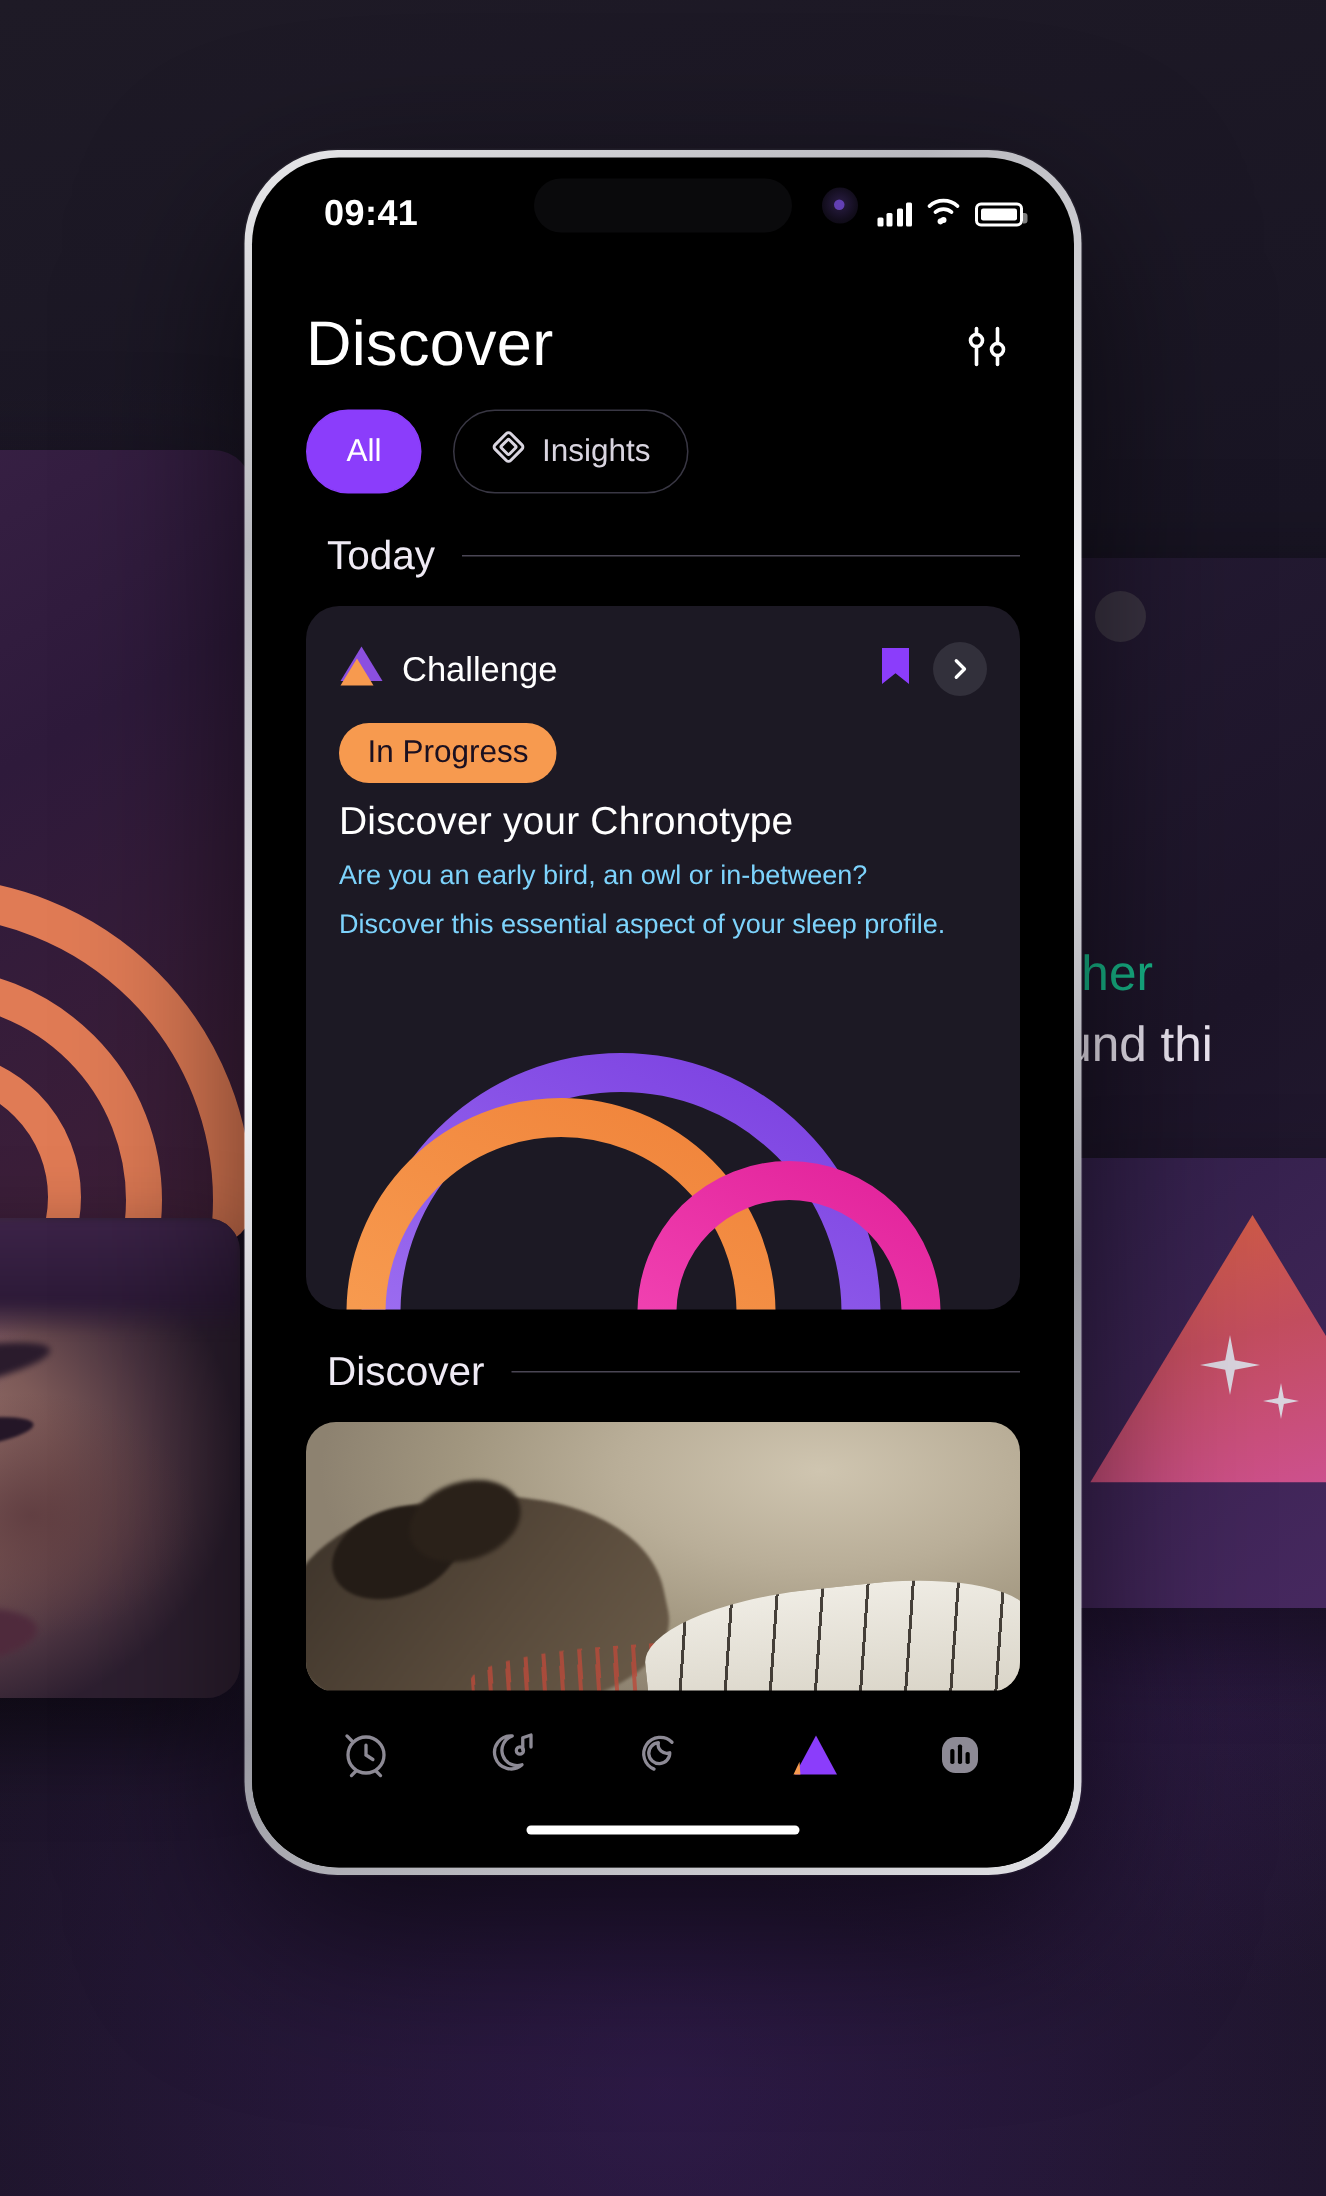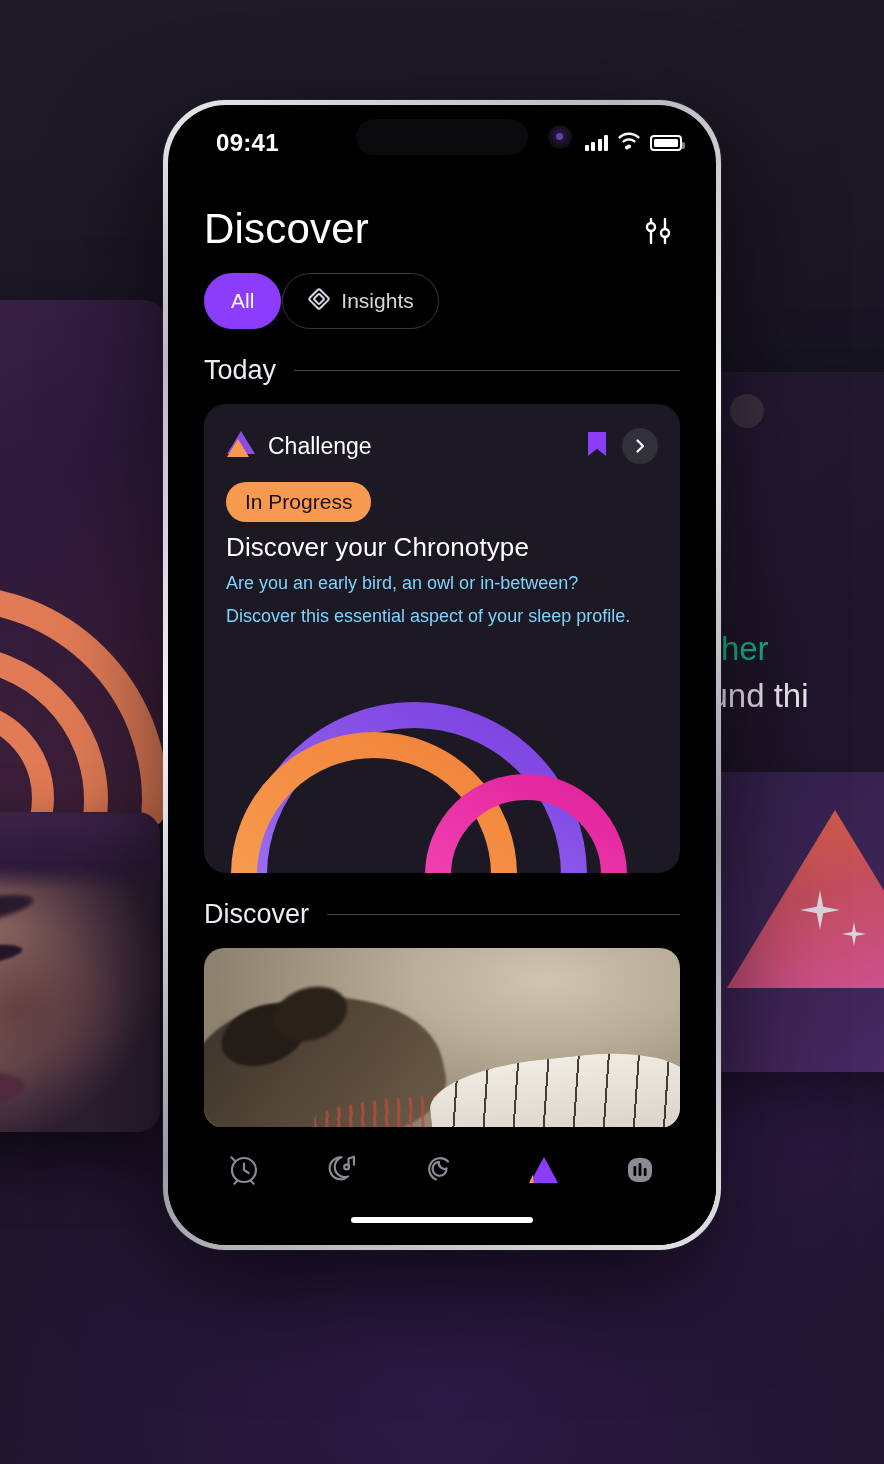--- a/index.html
+++ b/index.html
@@ -150,32 +150,32 @@
     content:""; position:absolute; right:-5px; top:4.5px; width:3px;height:7px;
     background:rgba(255,255,255,.5); border-radius:0 2px 2px 0;
   }
 
   
   .app-head{ display:flex; align-items:flex-end; padding:24px 36px 0 36px; }
   .app-title{ color:#fff; font-size:42px; font-weight:400; letter-spacing:.2px; }
   .filter-btn{ margin-left:auto; width:44px; height:44px; position:relative; cursor:pointer; }
 
   
-  .chips{ display:flex; gap:1px; padding:20px 0 0 36px; }
+  .chips{ display:flex; gap:21px; padding:20px 0 0 36px; }
   .chip{
     display:flex; align-items:center; gap:10px; height:56px; padding:0 24px;
     border-radius:30px; border:1px solid #393744; color:#d9d5e0; font-size:21px;
     white-space:nowrap; cursor:pointer; background:transparent;
   }
   .chip.active{
     background:#8b3dfb; border-color:#8b3dfb; color:#fff; padding:0 26px;
   }
 
   
-  .sec{ display:flex; align-items:center; gap:18px; padding:0 36px; margin-top:26px; }
+  .sec{ display:flex; align-items:center; gap:18px; padding:0 36px; margin-top:26px;margin-left:14px; }
   .sec-label{ color:#efeaf4; font-size:27px; }
   .sec-line{ flex:1; height:1px; background:#4a4654; }
 
   
   .card{
     margin:18px 36px 0 36px; background:#1c1924; border-radius:22px;
     overflow:hidden; position:relative; cursor:pointer;
   }
   .card-top{ display:flex; align-items:center; padding:24px 22px 0 22px; }
   .brand{ display:flex; align-items:center; gap:12px; }

